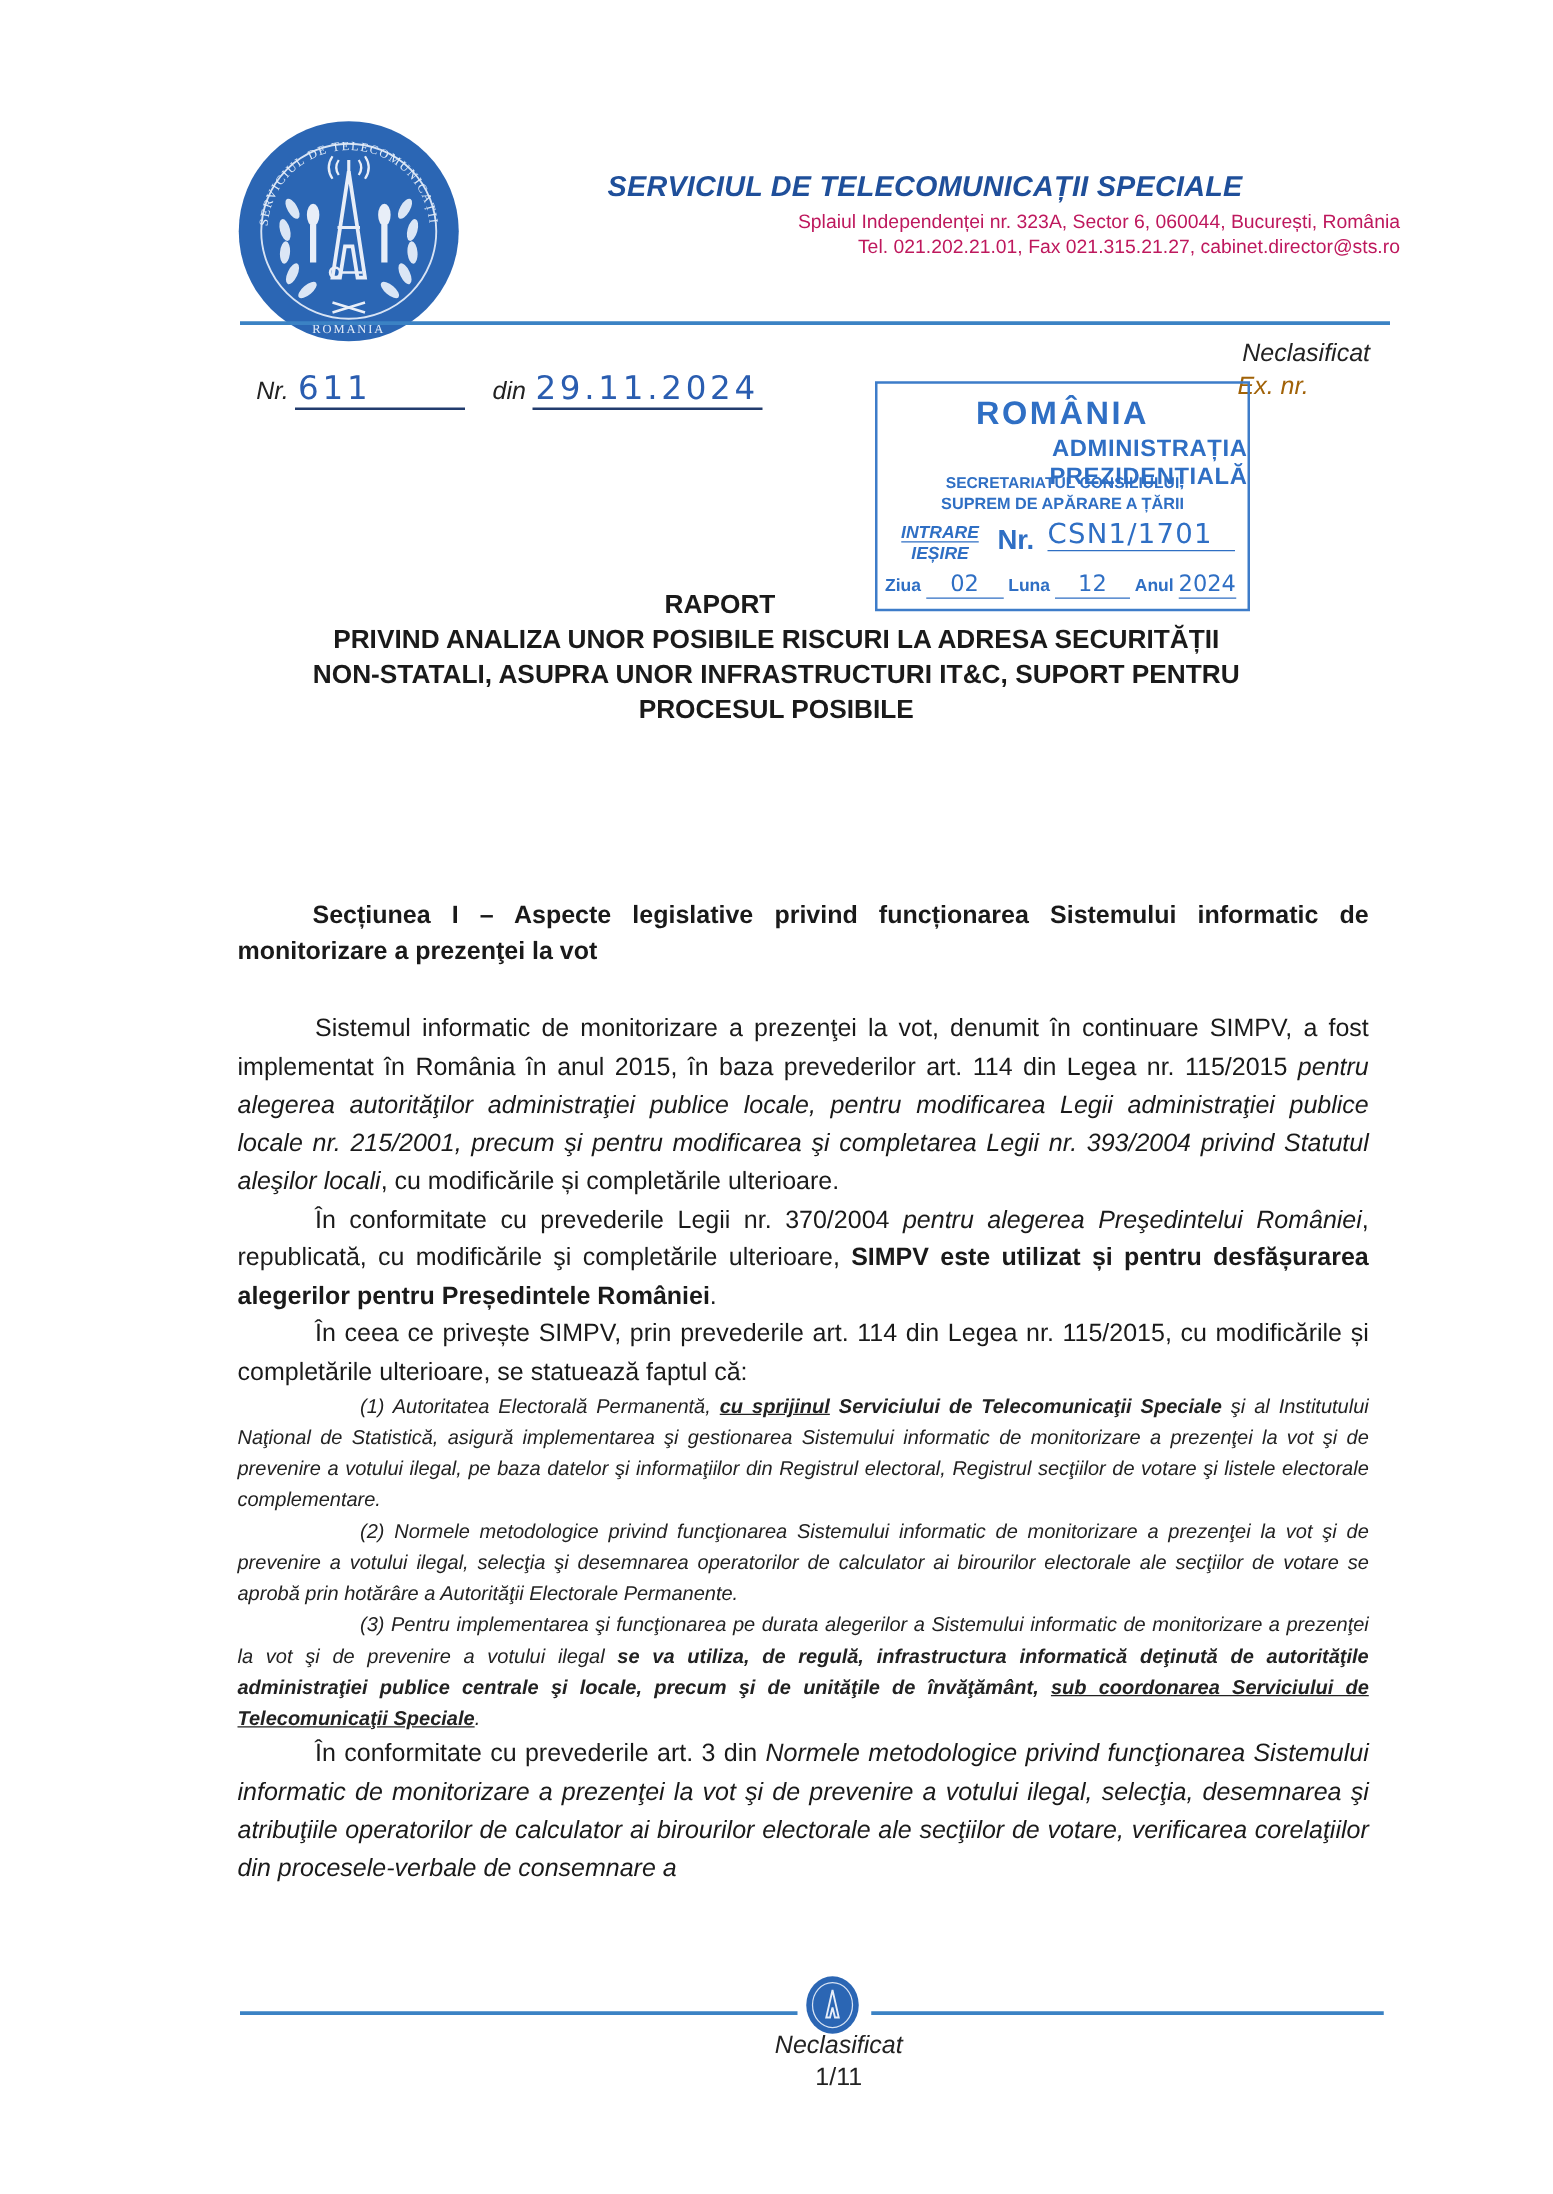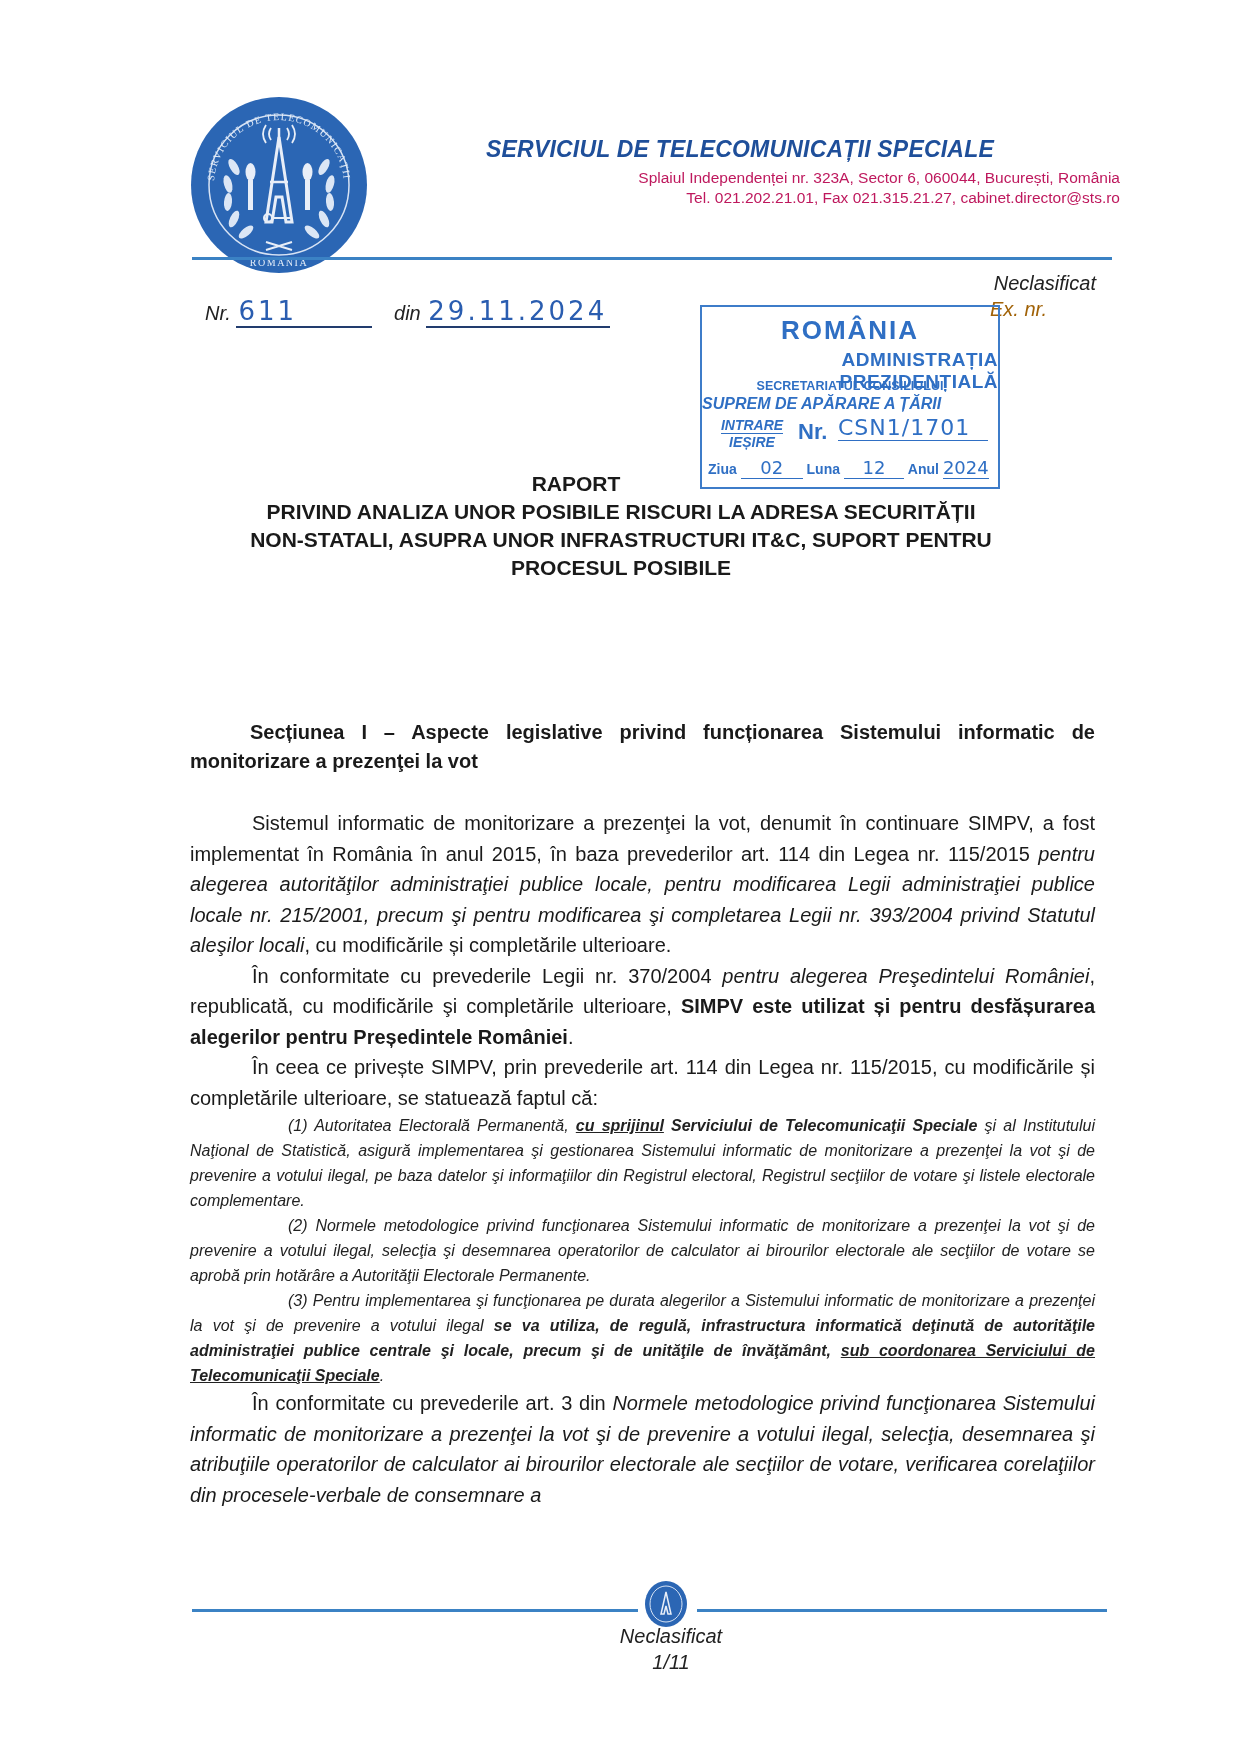--- a/index.html
+++ b/index.html
@@ -21,21 +21,21 @@
   .nr-line .label { vertical-align: baseline; }
   .hand { font-family: "DejaVu Sans", sans-serif; font-style: normal; color: #2a5db0; font-size: 26px; letter-spacing: 3px; display: inline-block; border-bottom: 2px solid #223c6e; padding: 0 2px; }
   .hand.nr { width: 132px; margin-right: 16px; }
   .hand.date { width: 180px; }
 
   
   .stamp { left: 700px; top: 305px; width: 300px; height: 184px; border: 2px solid #3d7cc9; color: #2f6fc4; box-sizing: border-box; }
   .st-romania { position: absolute; left: 0; top: 8px; width: 100%; text-align: center; font-size: 26px; font-weight: bold; letter-spacing: 2px; }
   .st-admin { position: absolute; left: 0; top: 42px; width: 100%; text-align: right; font-size: 19px; font-weight: bold; letter-spacing: 0.5px; }
   .st-sec1 { position: absolute; left: 0; top: 72px; width: 100%; text-align: center; font-size: 12.5px; font-weight: bold; }
-  .st-sec2 { position: absolute; left: 0; top: 88px; width: 100%; font-size: 16px; font-weight: bold; font-style: italic; }
+  .st-sec2 { position: absolute; left: 0; top: 88px; width: 100%; text-align: center; font-size: 13px; font-weight: bold; }
   .st-io { position: absolute; left: 10px; top: 110px; width: 80px; text-align: center; font-size: 14px; font-weight: bold; font-style: italic; line-height: 16px; }
   .st-io .intr { border-bottom: 1.5px solid #2f6fc4; display: inline-block; }
   .st-nr { position: absolute; left: 96px; top: 112px; font-size: 22px; font-weight: bold; }
   .st-nr-val { position: absolute; left: 136px; top: 108px; width: 150px; font-family: "DejaVu Sans", sans-serif; font-size: 22px; border-bottom: 1.5px solid #2f6fc4; letter-spacing: 1px; }
   .st-row3 { position: absolute; left: 6px; top: 150px; width: 286px; font-size: 14px; font-weight: bold; }
   .st-row3 span { display: inline-block; }
   .st-hand { font-family: "DejaVu Sans", sans-serif; font-weight: normal; font-size: 18px; border-bottom: 1.5px solid #2f6fc4; text-align: center; }
 
   
   .title { left: 150px; top: 470px; width: 942px; text-align: center; font-size: 21px; font-weight: bold; line-height: 28px; color: #1a1a1a; }
@@ -48,21 +48,21 @@
   .quote { font-size: 16px; line-height: 25px; font-style: italic; text-indent: 98px; margin: 0; color: #222; }
   .b { font-weight: bold; }
   .i { font-style: italic; }
   .bu { font-weight: bold; text-decoration: underline; }
 
   
   .footer-rule-l { left: 192px; top: 1609px; width: 446px; height: 3px; background: #3b82c4; }
   .footer-rule-r { left: 697px; top: 1609px; width: 410px; height: 3px; background: #3b82c4; }
   .footer-seal { left: 643px; top: 1580px; width: 46px; height: 48px; }
   .footer-class { left: 521px; top: 1625px; width: 300px; text-align: center; font-size: 20px; font-style: italic; color: #222; }
-  .footer-page { left: 521px; top: 1651px; width: 300px; text-align: center; font-size: 20px; font-style: italic; color: #222; }
+  .footer-page { left: 521px; top: 1651px; width: 300px; text-align: center; font-size: 20px; color: #222; }
 </style>
 </head>
 <body>
 
 <div class="abs seal">
   <svg width="186" height="186" viewBox="0 0 186 186">
     <defs>
       <path id="arcTop" d="M 28 93 A 65 65 0 0 1 158 93"></path>
     </defs>
     <circle cx="93" cy="93" r="88" fill="#2b66b4"></circle>

